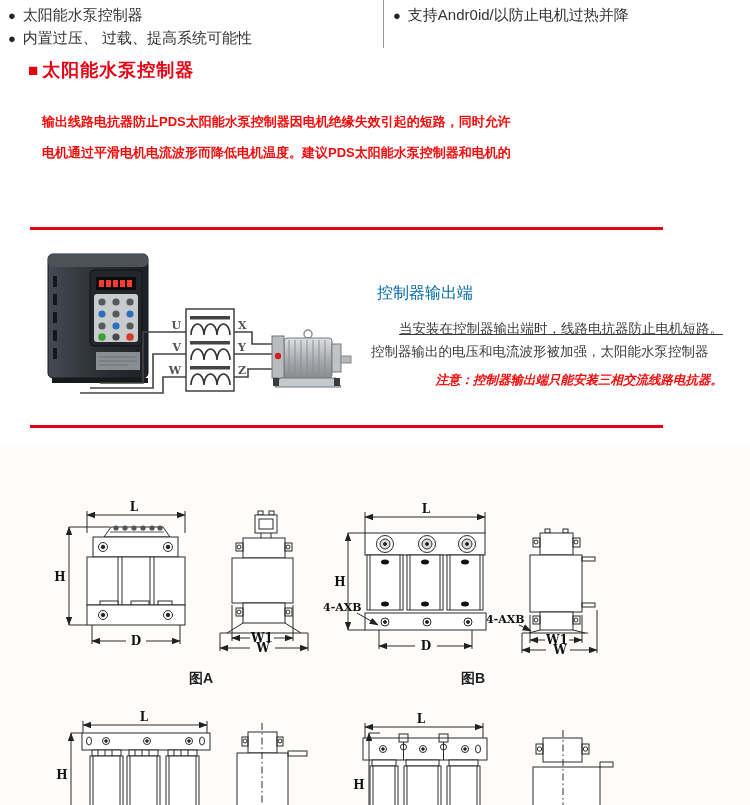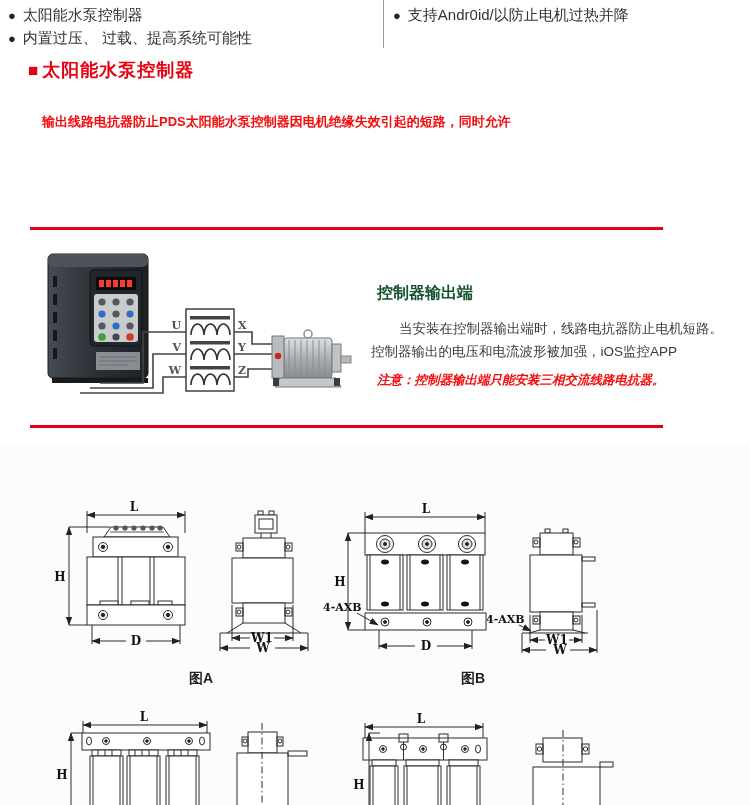--- a/index.html
+++ b/index.html
@@ -25,26 +25,26 @@
   .intro div{height:31px;line-height:31px;white-space:nowrap;}
 
   .red-rule{position:absolute;left:30px;width:633px;height:3px;background:#e60012;}
   .rule-top{top:227px;} .rule-bottom{top:425px;}
 
   
   .circuit{position:absolute;left:40px;top:246px;width:320px;height:175px;}
 
   
   .panel-text{position:absolute;left:371px;top:283px;width:352px;}
-  .panel-text h3{margin:0 0 0 6px;font-size:16px;font-weight:bold;color:#14532d;}
+  .panel-text h3{margin:0 0 0 6px;font-size:16px;font-weight:normal;color:#0369a1;}
   .panel-body{margin-top:13px;color:#3b3b3b;font-size:13.5px;}
   .panel-body div{height:23px;line-height:23px;white-space:nowrap;}
-  .panel-body div:first-child{padding-left:28px;}
+  .panel-body div:first-child{padding-left:28px;text-decoration:underline;}
   .panel-note{margin:9px 0 8px 6px;color:#f40b0b;font-size:12.5px;font-weight:bold;
-              font-style:italic;white-space:nowrap;}
+              font-style:italic;white-space:nowrap;text-align:right;}
 
   
   .drawings{position:absolute;left:0;top:445px;width:750px;height:360px;}
 
   svg text{font-family:"DejaVu Serif","Liberation Serif",serif;}
   .dimlbl{font-size:12px;font-weight:bold;fill:#111;}
   .axb{font-size:11px;font-weight:bold;fill:#111;}
   .cap{font-size:14px;font-weight:bold;fill:#222;
        font-family:"Liberation Sans","DejaVu Sans",sans-serif;}
   .term{font-size:11px;font-weight:bold;fill:#555;
@@ -75,20 +75,21 @@
     </div>
   </div>
 
   <div class="sec-head">
     <span class="sq">■</span>
     <span class="ttl">太阳能水泵控制器</span>
   </div>
 
   <div class="intro">
     <div>输出线路电抗器防止PDS太阳能水泵控制器因电机绝缘失效引起的短路，同时允许</div>
+    <div>电机通过平滑电机电流波形而降低电机温度。建议PDS太阳能水泵控制器和电机的</div>
   </div>
 
   <div class="red-rule rule-top"></div>
 
   <div class="circuit">
     <svg width="320" height="175" viewBox="0 0 320 175">
       <defs>
         <linearGradient id="invg" x1="0" y1="0" x2="1" y2="0">
           <stop offset="0" stop-color="#454b52"></stop>
             <stop offset="0.5" stop-color="#2b3036"></stop>
@@ -201,21 +202,21 @@
         <rect x="233" y="132" width="6" height="8" fill="#3a3d40"></rect>
         <rect x="294" y="132" width="6" height="8" fill="#3a3d40"></rect>
       </g>
     </svg>
   </div>
 
   <div class="panel-text">
     <h3>控制器输出端</h3>
     <div class="panel-body">
       <div>当安装在控制器输出端时，线路电抗器防止电机短路。</div>
-      <div>控制器输出的电压和电流波形被加强，iOS监控APP</div>
+      <div>控制器输出的电压和电流波形被加强，太阳能水泵控制器</div>
     </div>
     <div class="panel-note">注意：控制器输出端只能安装三相交流线路电抗器。</div>
   </div>
 
   <div class="red-rule rule-bottom"></div>
 
   <div class="drawings">
     <svg width="750" height="360" viewBox="0 0 750 360">
       <defs>
         <marker id="ah" viewBox="0 0 8 6" refX="7.5" refY="3" markerWidth="9" markerHeight="7" orient="auto-start-reverse">

